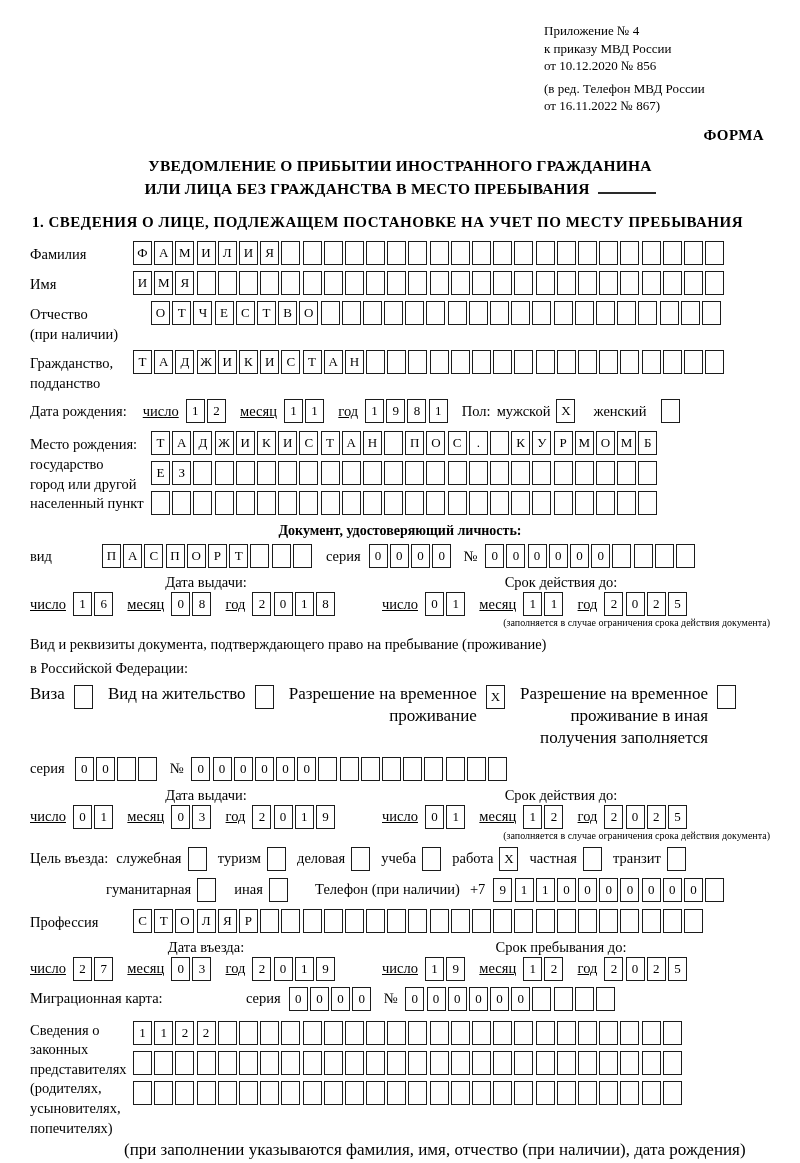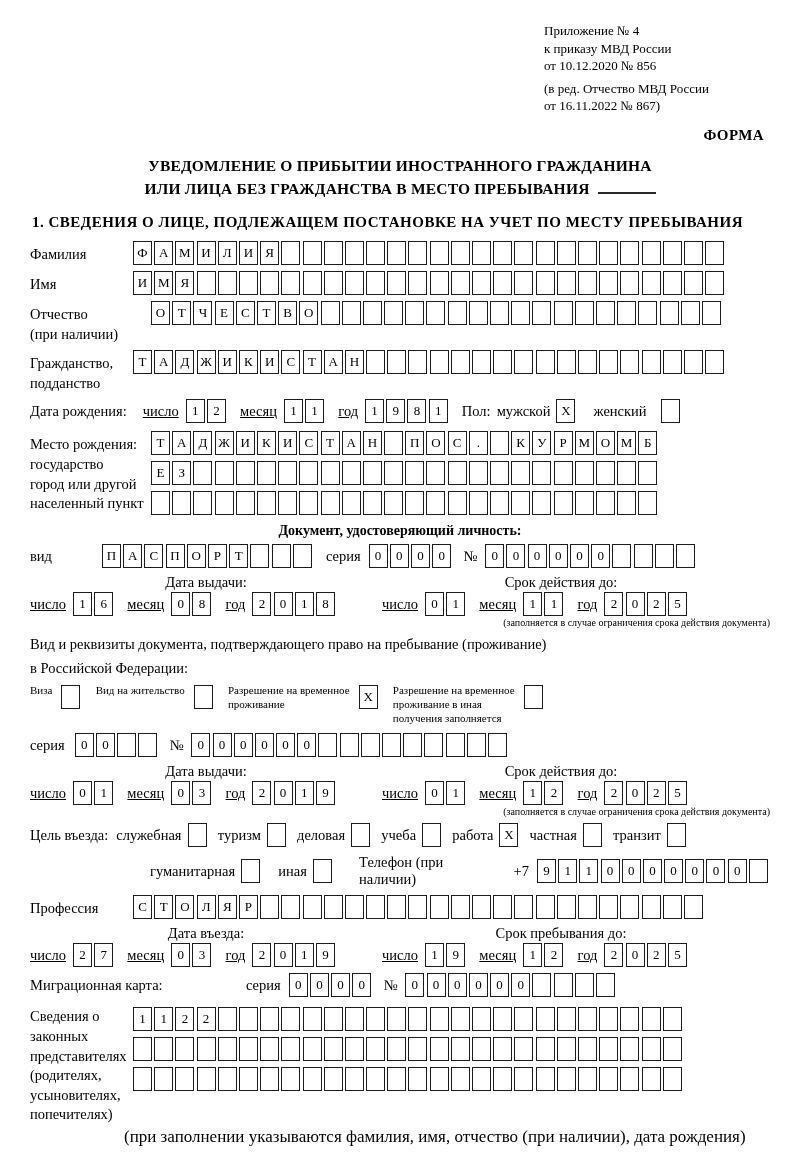--- a/index.html
+++ b/index.html
@@ -26,41 +26,41 @@
   .dates-row{display:flex;margin-bottom:0;}
   .date-col{width:352px;}
   .date-col.right{width:358px;}
   .date-title{text-align:center;font-size:14.5px;margin-bottom:1px;}
   .date-line{display:flex;align-items:center;}
   .date-line .lbl{padding-top:0;}
   .note-right{text-align:right;font-size:10px;margin:1px 0 6px;}
   .intro{font-size:14.5px;line-height:1.45;margin:2px 0;}
   .options{display:flex;align-items:flex-start;margin:4px 0 8px;}
   .opt{display:flex;align-items:flex-start;margin-right:13px;}
-  .opt-lines{text-align:left;font-size:11px;line-height:1.3;margin-right:9px;}
+  .opt-lines{text-align:right;font-size:17px;line-height:1.3;margin-right:9px;}
   .opt .cell{margin-top:2px;}
   .purpose-line{display:flex;align-items:center;margin-bottom:7px;font-size:14.5px;}
   .p-item{display:flex;align-items:center;margin-right:9px;}
   .p-item .plab{margin-right:6px;}
-  .indent2{margin-left:120px;}
+  .indent2{margin-left:76px;}
   .phone-label{margin:0 10px 0 16px;}
   .caption{font-size:17px;margin:2px 0 0 94px;}
   .mig-label{width:216px;}
   [data-interactable]{cursor:default;}
 </style>
 </head>
 <body>
 
 <div class="page" data-interactable="false">
 
   <div class="annex" data-interactable="false">
     <div data-interactable="false">Приложение № 4</div>
     <div data-interactable="false">к приказу МВД России</div>
     <div data-interactable="false">от 10.12.2020 № 856</div>
-    <div class="blk2" data-interactable="false">(в ред. Отчество МВД России</div>
+    <div class="blk2" data-interactable="false">(в ред. Телефон МВД России</div>
     <div data-interactable="false">от 16.11.2022 № 867)</div>
   </div>
 
   <div class="forma" data-interactable="false">ФОРМА</div>
 
   <div class="title" data-interactable="false">
     <div data-interactable="false">УВЕДОМЛЕНИЕ О ПРИБЫТИИ ИНОСТРАННОГО ГРАЖДАНИНА</div>
     <div data-interactable="false"><span data-interactable="false">ИЛИ ЛИЦА БЕЗ ГРАЖДАНСТВА В МЕСТО ПРЕБЫВАНИЯ</span><span class="u-line" data-interactable="false"></span></div>
   </div>
 

